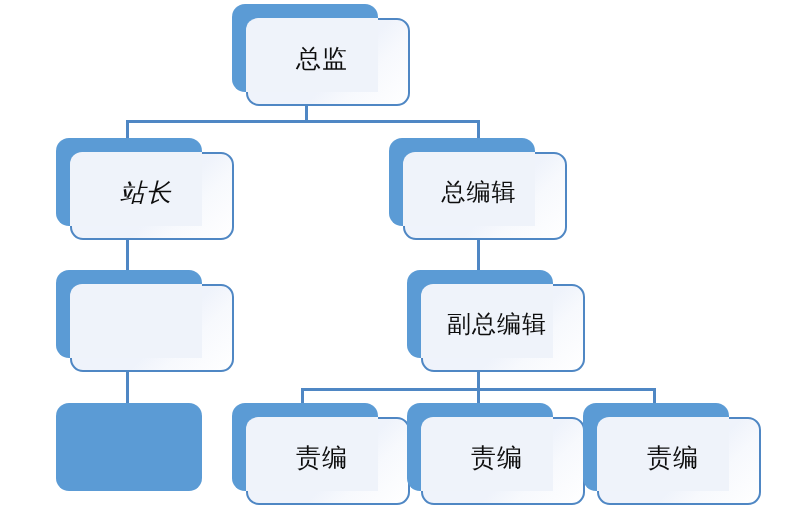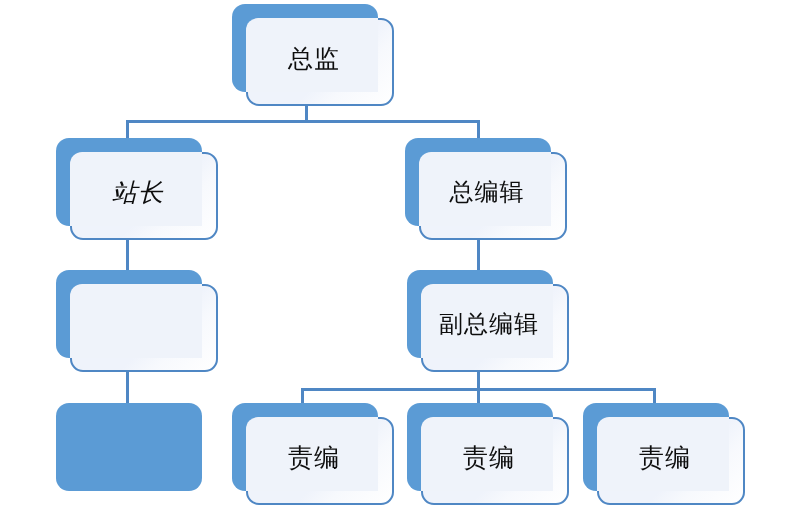--- a/index.html
+++ b/index.html
@@ -40,21 +40,21 @@
     width: 146px;
     height: 88px;
     background: #5B9BD5;
     border-radius: 13px;
     box-sizing: border-box;
   }
   .node .front {
     position: absolute;
     left: 14px;
     top: 14px;
-    width: 148px;
+    width: 164px;
     height: 88px;
     border: 2px solid #4F87C4;
     border-radius: 13px;
     box-sizing: border-box;
     background:
        linear-gradient(135deg, #eff3fb 0%, #eff3fb 58%, #f7f9fd 72%, #ffffff 100%);
     display: flex;
     align-items: center;
     justify-content: center;
   }
@@ -112,21 +112,21 @@
   </div>
 
   <div class="node" style="left:56px; top:138px;font-style:italic;">
     <div class="shadow"></div>
     <div class="front">
       <div class="front-inner"></div>
       <span class="label">站长</span>
     </div>
   </div>
 
-  <div class="node wide" style="left:405px; top:138px;text-decoration:underline;">
+  <div class="node wide" style="left:389px; top:138px;text-decoration:underline;">
     <div class="shadow"></div>
     <div class="front">
       <div class="front-inner"></div>
       <span class="label">总编辑</span>
     </div>
   </div>
 
   <div class="node wide" style="left:56px; top:270px;">
     <div class="shadow"></div>
     <div class="front">

